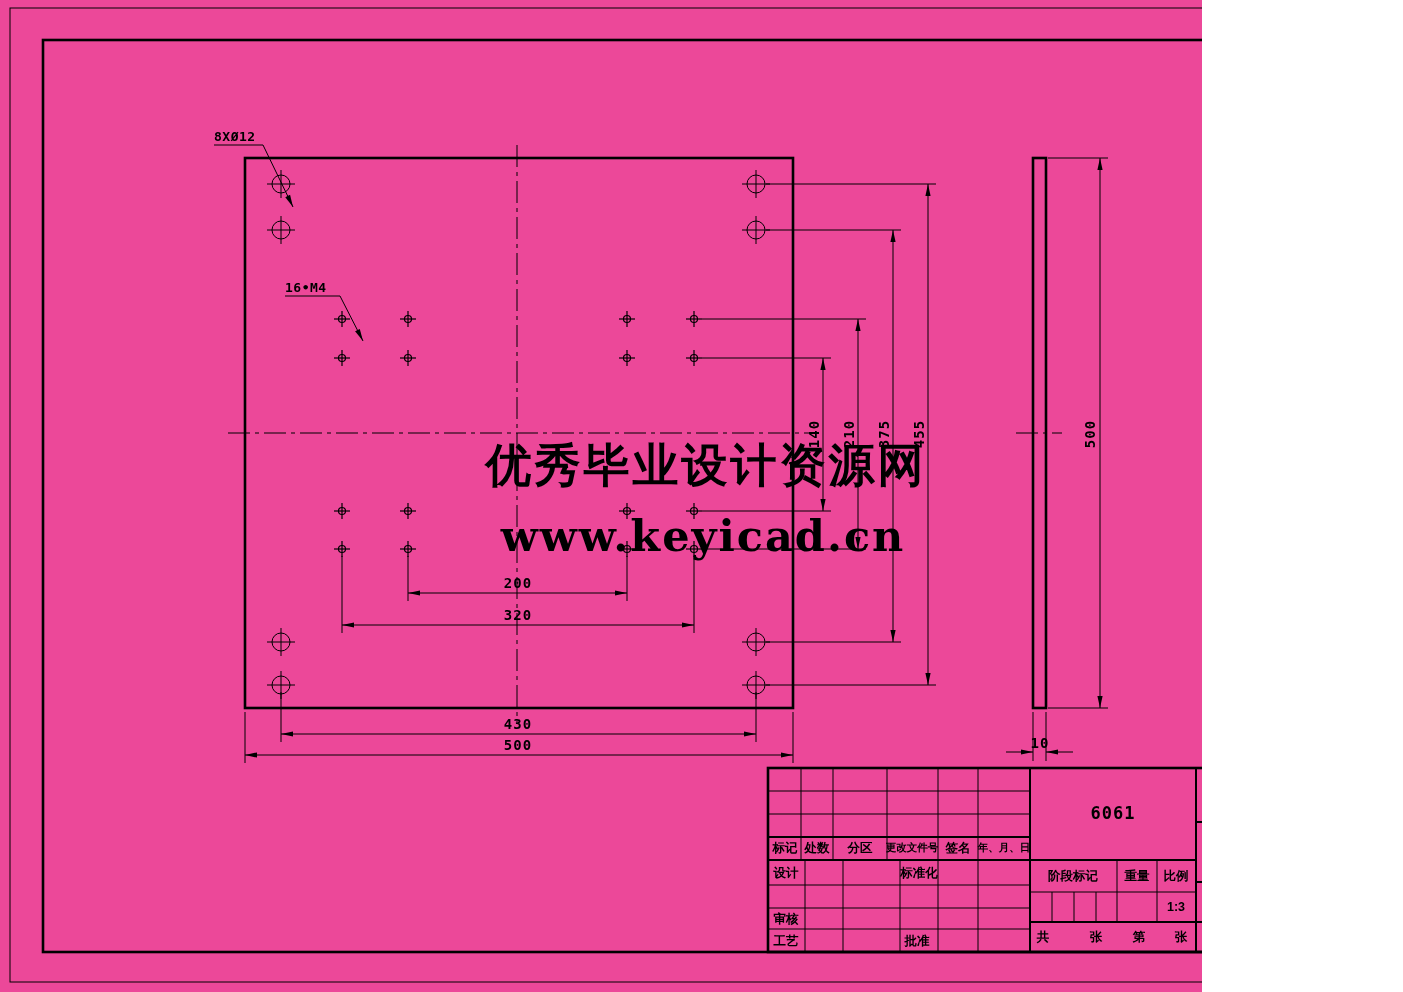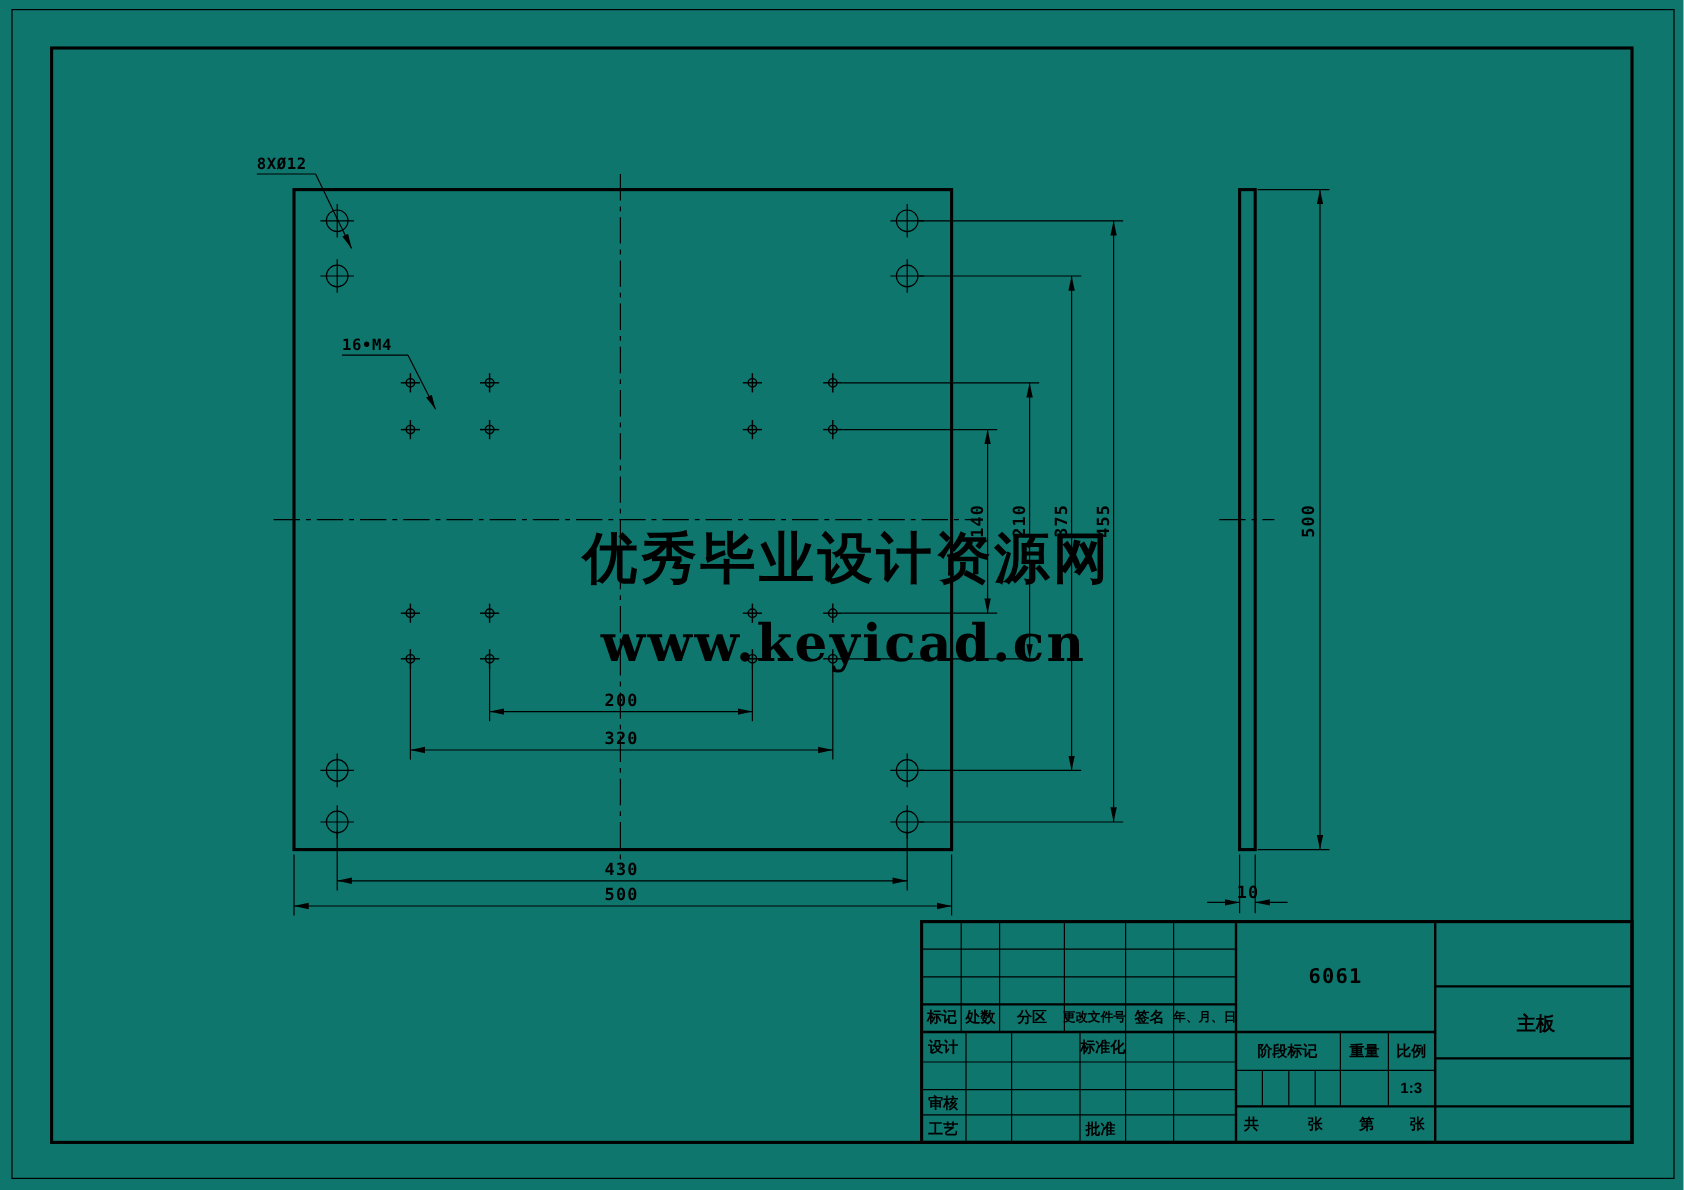--- a/index.html
+++ b/index.html
@@ -1,16 +1,16 @@
 <!DOCTYPE html>
 <html><head>
 <meta charset="utf-8">
 <style>
   html,body{margin:0;padding:0;background:#ffffff;}
-  .page{width:1403px;height:992px;position:relative;background:#0f766e;overflow:hidden;}
+  .page{width:1202px;height:992px;position:relative;background:#ec4899;overflow:hidden;}
   svg{display:block;}
   
   .thin{stroke:#000;stroke-width:1;fill:none;}
   .thick{stroke:#000;stroke-width:2.6;fill:none;}
   .med{stroke:#000;stroke-width:2;fill:none;}
   .center{stroke:#000;stroke-width:1;fill:none;stroke-dasharray:22 5 4 5;}
   .holeline{stroke:#000;stroke-width:1;fill:none;}
   
   text{fill:#000;}
   .dim{font-family:"DejaVu Sans Mono",monospace;font-size:14px;font-weight:bold;letter-spacing:1px;}

